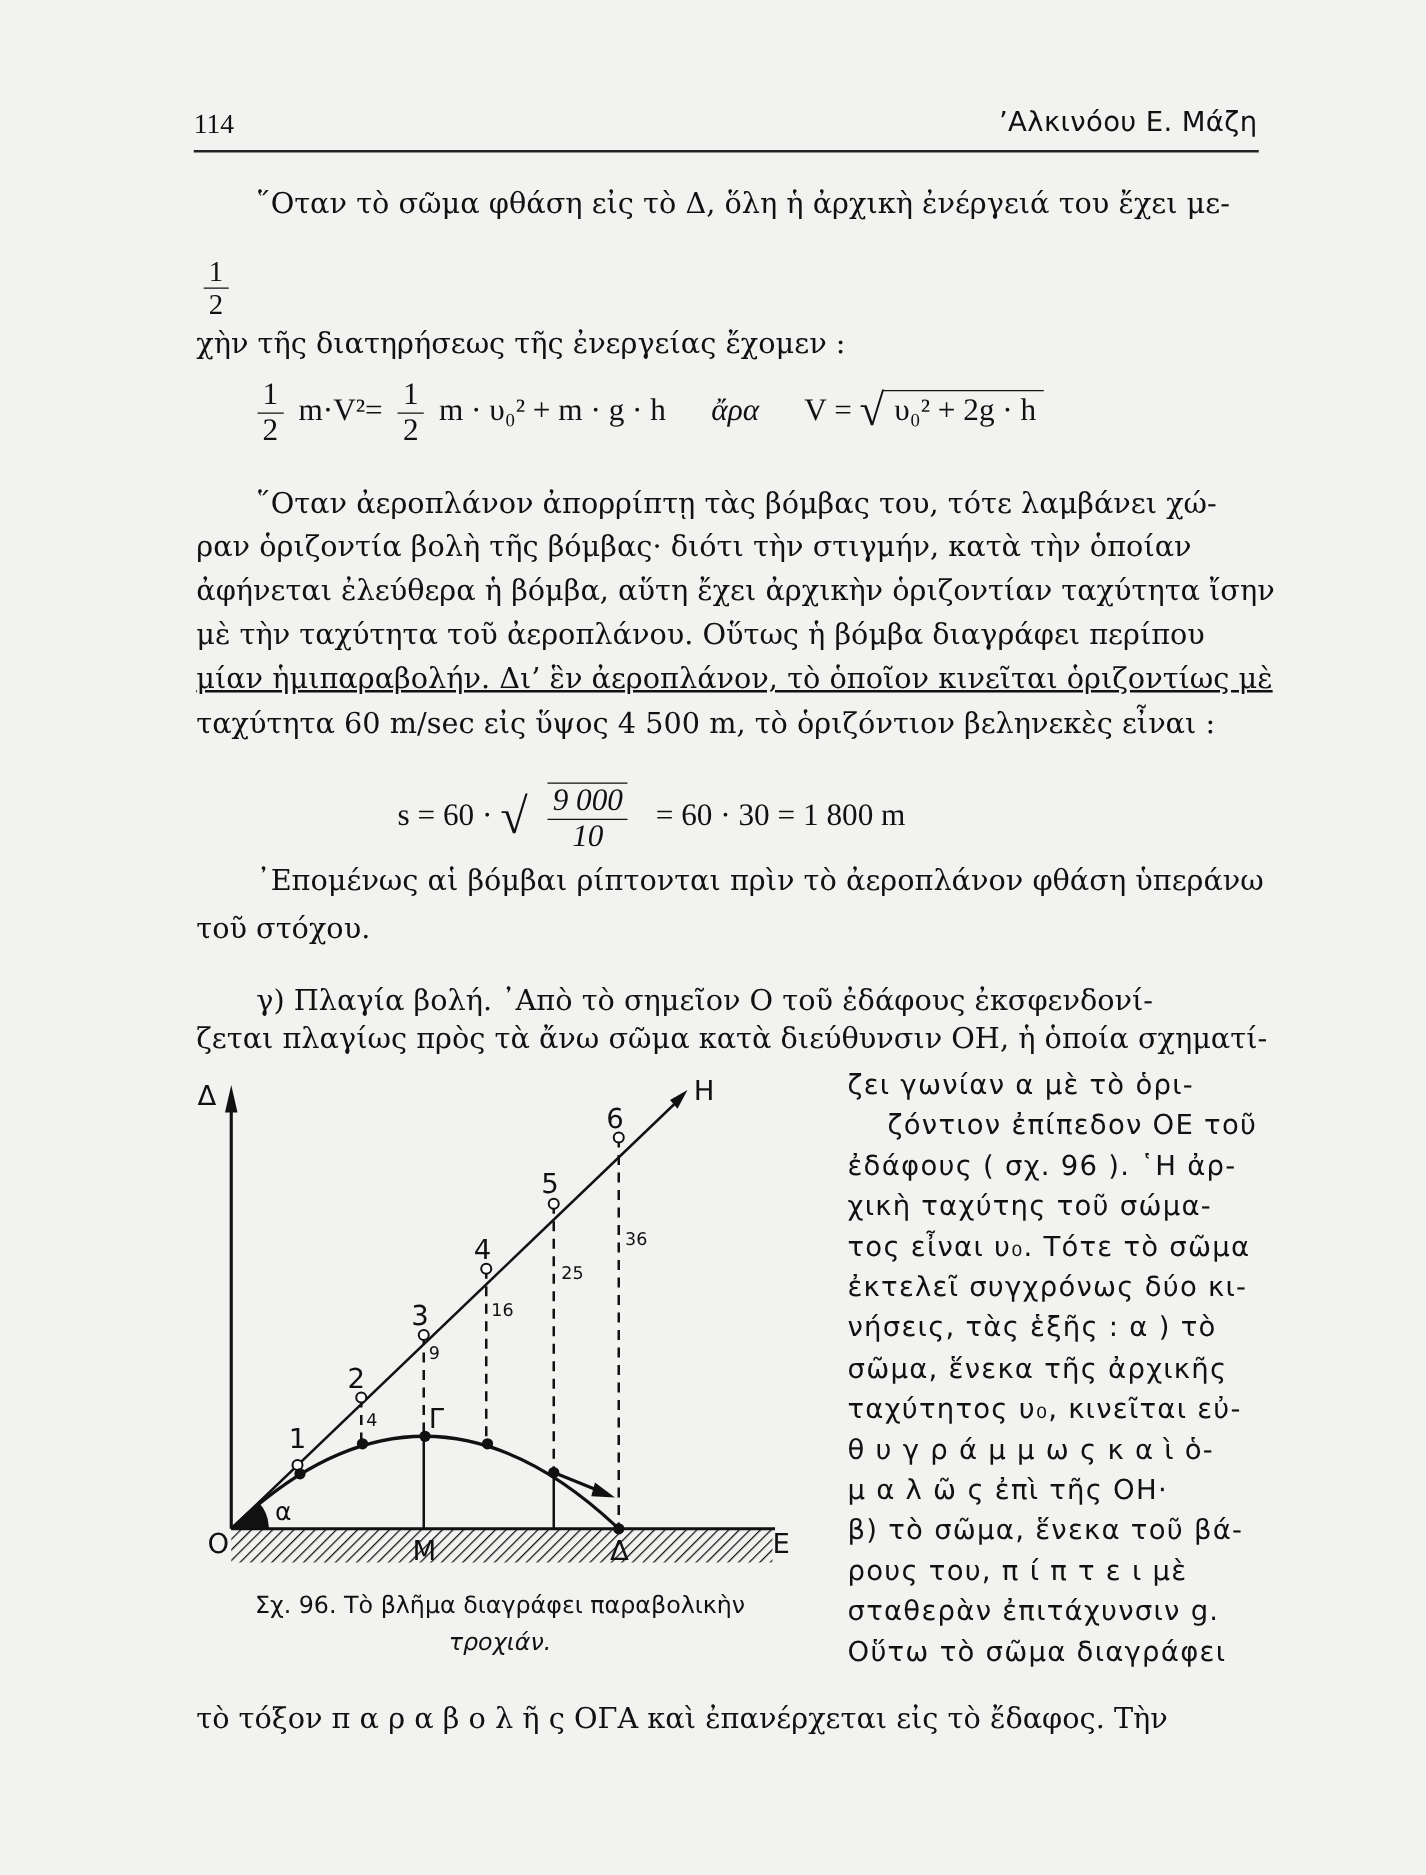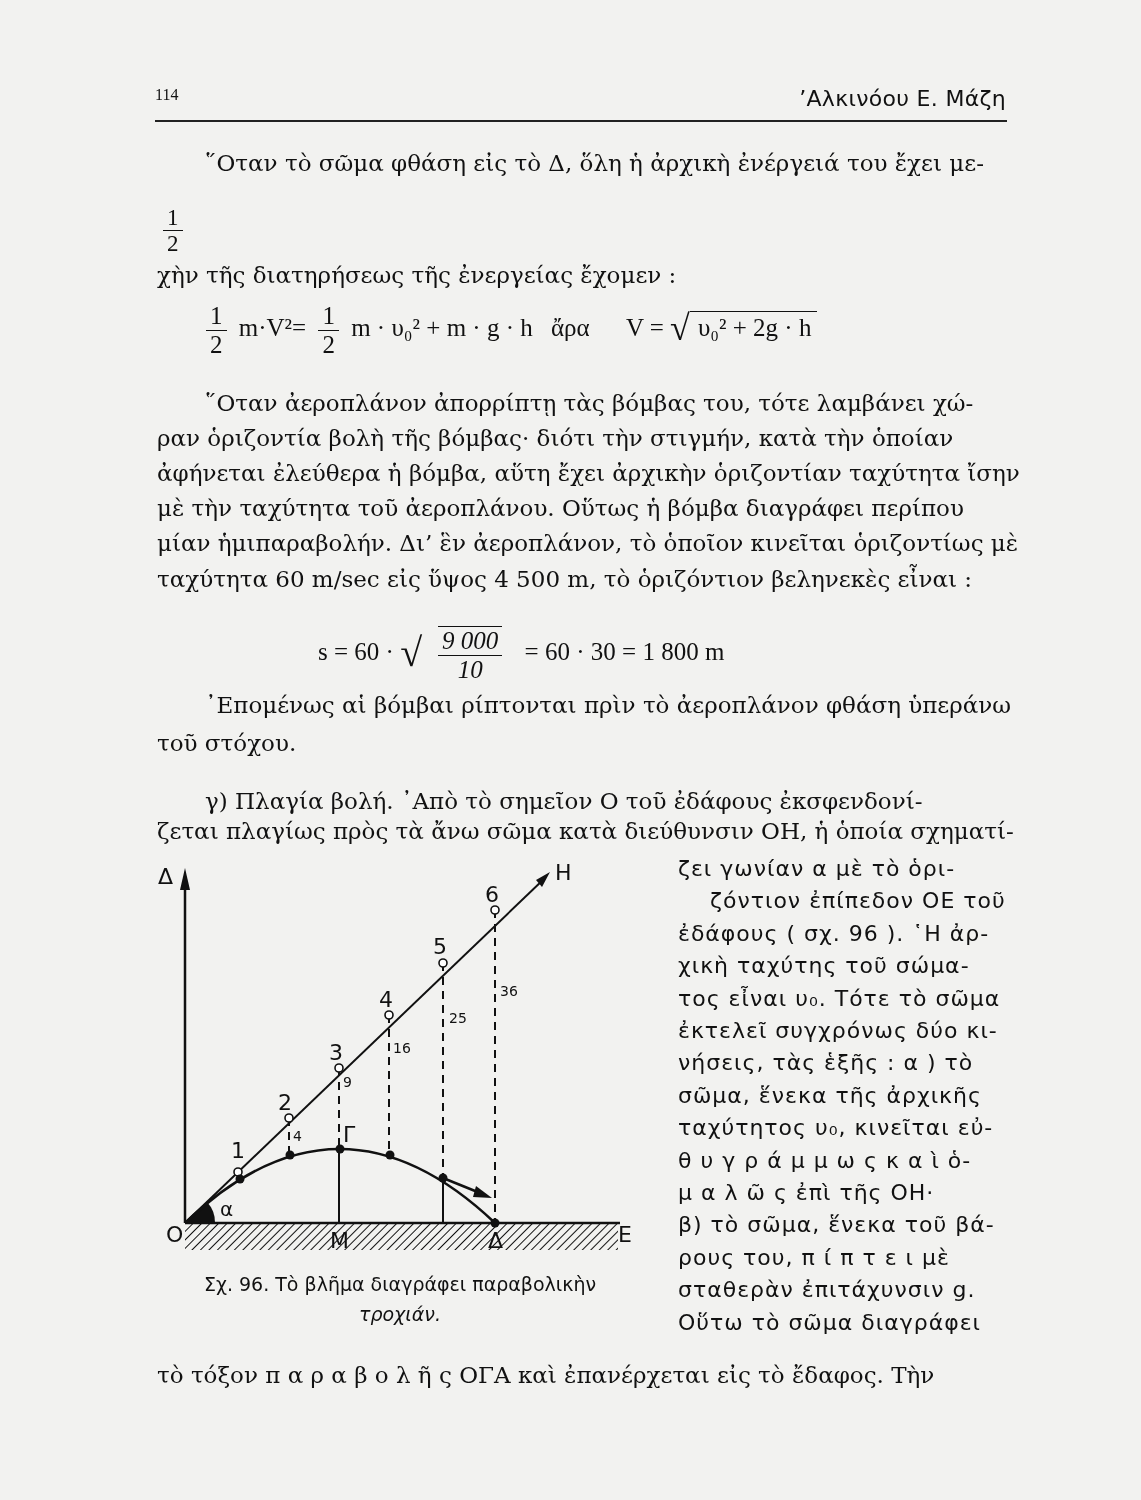--- a/index.html
+++ b/index.html
@@ -1,21 +1,21 @@
 <!DOCTYPE html>
 <html><head>
 <meta charset="utf-8">
 <style>
   html, body { margin:0; padding:0; }
   body {
     width:1141px; height:1500px; background:#f2f2f0; position:relative; overflow:hidden;
     font-family: "DejaVu Serif", "Liberation Serif", serif; color:#111;
   }
   .abs { position:absolute; }
-  .header-num { left:155px; top:86px; font-size:16px; font-family:"Liberation Serif", serif; }
+  .header-num { left:155px; top:86px; font-size:22px; font-family:"Liberation Serif", serif; }
   .header-author { right:135px; top:86px; font-size:22px; font-family:"DejaVu Sans", sans-serif; letter-spacing:0.3px; }
   .header-rule { left:155px; top:120px; width:852px; height:2px; background:#222; }
   .line { position:absolute; font-size:23px; white-space:nowrap; }
   .frac { display:inline-block; vertical-align:middle; text-align:center; margin:0 6px; font-family:"Liberation Serif", serif; }
   .frac .num { display:block; border-bottom:1.5px solid #111; padding:0 4px; line-height:1.1; }
   .frac .den { display:block; line-height:1.1; }
   .math { font-family:"Liberation Serif", serif; font-size:25px; }
   .sqrt { display:inline-block; }
   .sqrt .rad { border-top:1.5px solid #111; padding:2px 6px 0 8px; display:inline-block; }
   .caption { position:absolute; font-size:19px; text-align:center; font-family:"DejaVu Sans", sans-serif; }
@@ -42,30 +42,30 @@
   <span class="frac">
     <span class="num">1</span>
     <span class="den">2</span>
   </span>
   <span>m·V²=</span>
   <span class="frac">
     <span class="num">1</span>
     <span class="den">2</span>
   </span>
   <span>m · υ₀² + m · g · h</span>
-  <span style="margin-left:12px; ">ἄρα</span>
+  <span style="margin-left:30px; font-style:italic;">ἄρα</span>
   <span style="margin-left:30px;">V =</span>
   <span class="sqrt"><span style="font-size:36px; vertical-align:-4px;">√</span><span class="rad">υ₀² + 2g · h</span></span>
 </div>
 
 <div class="line" style="left:205px; top:390px;">῞Οταν ἀεροπλάνον ἀπορρίπτῃ τὰς βόμβας του, τότε λαμβάνει χώ-</div>
 <div class="line" style="left:157px; top:425px;">ραν ὁριζοντία βολὴ τῆς βόμβας· διότι τὴν στιγμήν, κατὰ τὴν ὁποίαν</div>
 <div class="line" style="left:157px; top:460px;">ἀφήνεται ἐλεύθερα ἡ βόμβα, αὕτη ἔχει ἀρχικὴν ὁριζοντίαν ταχύτητα ἴσην</div>
 <div class="line" style="left:157px; top:495px;">μὲ τὴν ταχύτητα τοῦ ἀεροπλάνου. Οὕτως ἡ βόμβα διαγράφει περίπου</div>
-<div class="line" style="left:157px; top:530px;">μίαν ἡμιπαραβολήν. Δι’ ἓν ἀεροπλάνον, τὸ ὁποῖον κινεῖται ὁριζοντίως μὲ</div>
+<div class="line" style="left:157px; top:530px;text-decoration:underline;">μίαν ἡμιπαραβολήν. Δι’ ἓν ἀεροπλάνον, τὸ ὁποῖον κινεῖται ὁριζοντίως μὲ</div>
 <div class="line" style="left:157px; top:566px;">ταχύτητα 60 m/sec εἰς ὕψος 4 500 m, τὸ ὁριζόντιον βεληνεκὲς εἶναι :</div>
 
 <div class="line math" style="left:318px; top:610px;">
   <span>s = 60 ·</span>
   <span class="sqrt"><span style="font-size:40px; vertical-align:-6px;">√</span><span class="frac" style="margin:16px; border-top:1.5px solid #111;font-style:italic;">
       <span class="num">9 000</span>
       <span class="den">10</span>
     </span></span>
   <span>= 60 · 30 = 1 800 m</span>
 </div>

